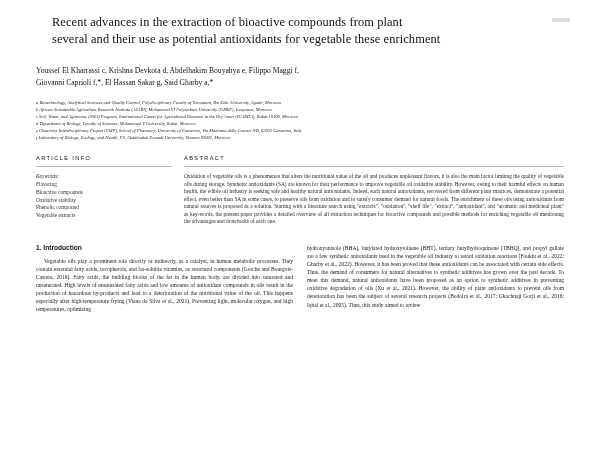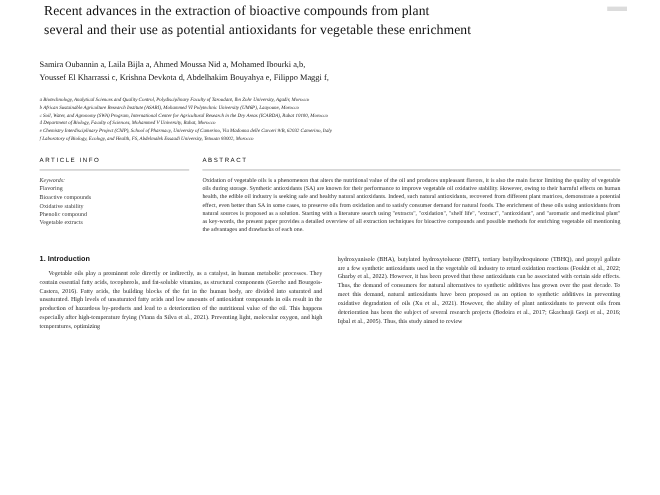--- a/index.html
+++ b/index.html
@@ -24,21 +24,21 @@
   .title-block {
     padding: 0 44px 0 36px;
     margin-top: 0;
   }
   .title {
     font-family: "Liberation Serif", serif;
     font-size: 12.4px;
     line-height: 17px;
     font-weight: 400;
     color: #111;
-    margin: 4px;
+    margin: 16px;
     padding-top: 2px;
     letter-spacing: 0.1px;
   }
   .title .clip-top {
     display: block;
     margin-top: -4px;
   }
   .authors {
     padding: 0 40px 0 36px;
     margin-top: 17px;
@@ -143,22 +143,22 @@
 
   <div class="title-block">
     <h1 class="title">
       <span class="clip-top">Recent advances in the extraction of bioactive compounds from plant</span>
       <span>several and their use as potential antioxidants for vegetable</span>
       <span>these enrichment</span>
     </h1>
   </div>
 
   <div class="authors">
-    <div>Samira Oubannin a, Laila Bijla a, Ahmed Moussa Nid a, Mohamed Ibourki a,b,</div>
     <div>Youssef El Kharrassi c, Krishna Devkota d, Abdelhakim Bouyahya e, Filippo Maggi f,</div>
+    <div>Giovanni Caprioli f,*, El Hassan Sakar g, Said Gharby a,*</div>
   </div>
 
   <div class="affils">
     <div>a Biotechnology, Analytical Sciences and Quality Control, Polydisciplinary Faculty of Taroudant, Ibn Zohr University, Agadir, Morocco</div>
     <div>b African Sustainable Agriculture Research Institute (ASARI), Mohammed VI Polytechnic University (UM6P), Laayoune, Morocco</div>
     <div>c Soil, Water, and Agronomy (SWA) Program, International Center for Agricultural Research in the Dry Areas (ICARDA), Rabat 10100, Morocco</div>
     <div>d Department of Biology, Faculty of Sciences, Mohammed V University, Rabat, Morocco</div>
     <div>e Chemistry Interdisciplinary Project (ChIP), School of Pharmacy, University of Camerino, Via Madonna delle Carceri 9/B, 62032 Camerino, Italy</div>
     <div>f Laboratory of Biology, Ecology, and Health, FS, Abdelmalek Essaadi University, Tetouan 93002, Morocco</div>
   </div>

